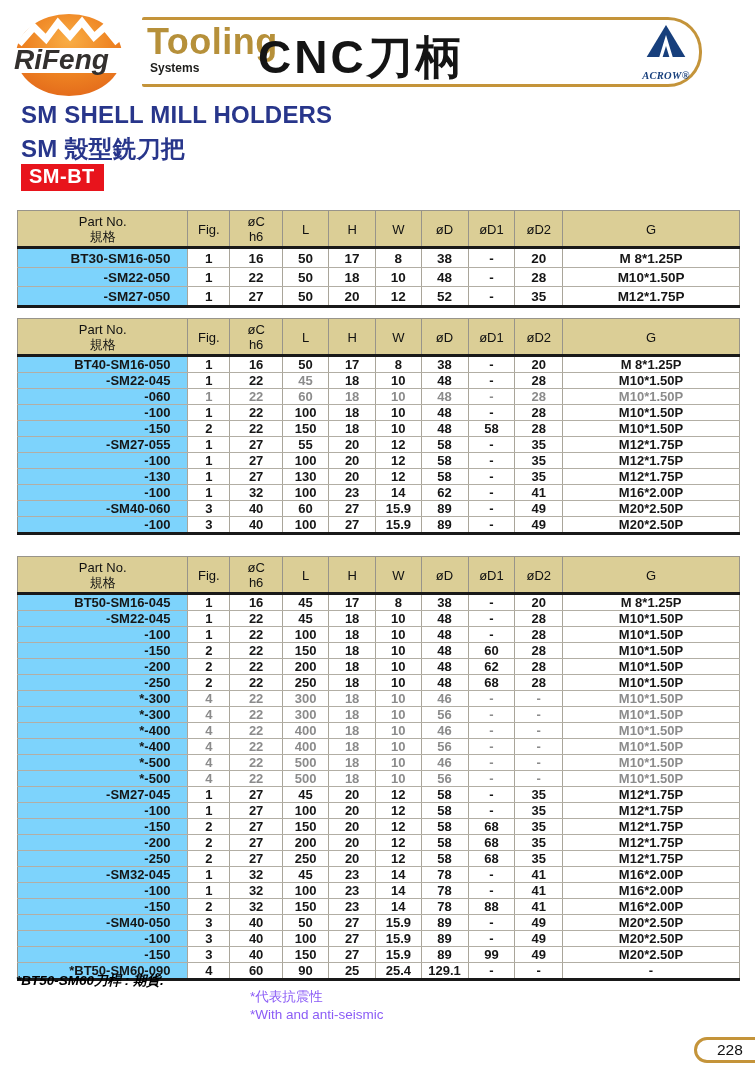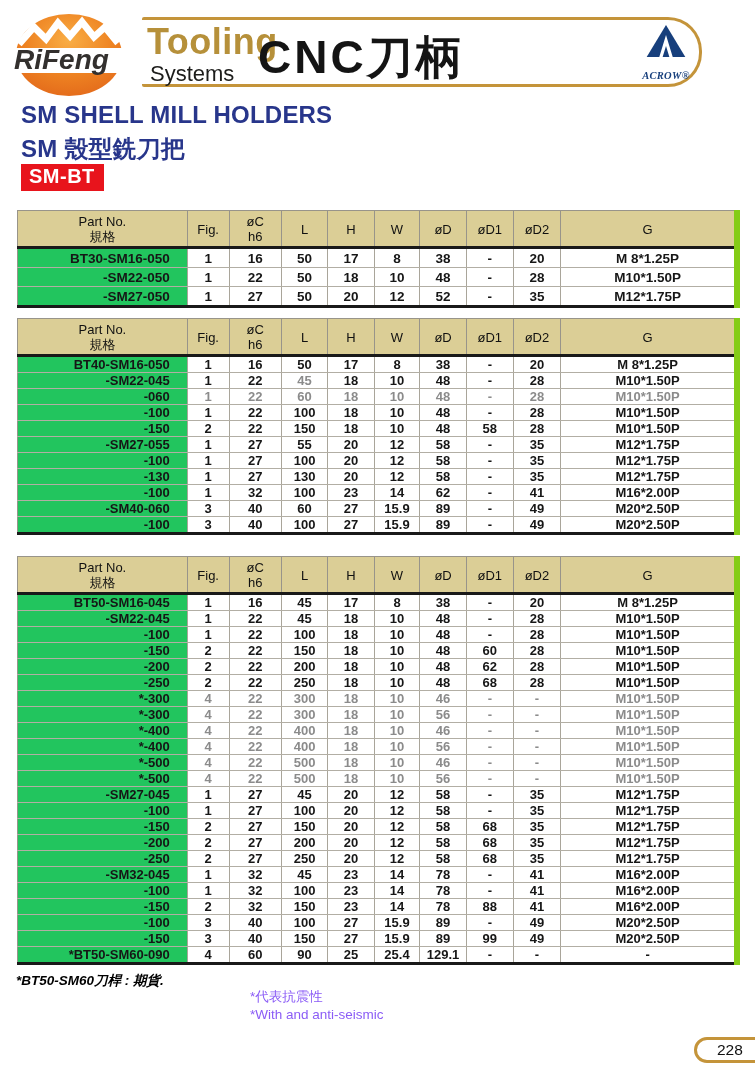--- a/index.html
+++ b/index.html
@@ -14,21 +14,21 @@
     border:3px solid #c4943a; border-left:none;
     border-radius:2px 34px 34px 2px; box-sizing:border-box; background:#fff;
   }
   .rifeng-logo { position:absolute; left:13px; top:11px; }
   .tooling-word {
     position:absolute; left:147px; top:21px; color:#b6903a;
     font-size:36px; font-weight:800; letter-spacing:0.5px;
   }
   .systems-word {
     position:absolute; left:150px; top:61px; color:#1d1d1b;
-    font-size:22px; font-weight:400;
+    font-size:12px; font-weight:700;
   }
   .cnc-title {
     position:absolute; left:258px; top:27px; font-size:46px; font-weight:700;
     color:#141414; letter-spacing:3px;
   }
   .acrow { position:absolute; left:634px; top:24px; width:64px; text-align:center; }
   .acrow-label {
     display:block; margin-top:8px; font-family:"Liberation Serif", serif;
     font-style:italic; font-weight:700; font-size:10.5px; color:#173f7c;
     letter-spacing:0.3px;
@@ -43,21 +43,21 @@
   .title-zh { top:133px; }
   .sm-bt-badge {
     position:absolute; left:21px; top:164px; background:#e8141c; color:#ffffff;
     font-size:20px; font-weight:700; padding:1px 9px 3px 8px; letter-spacing:0.5px;
   }
 
   
   #tables-host { position:absolute; left:17px; top:210px; width:723px; }
   .spec-table {
     width:100%; border-collapse:collapse; table-layout:fixed;
-    border-left:1px solid #98948a; border-right:6px solid #84cc16;
+    border-left:1px solid #98948a; border-right:1px solid #84cc16;
   }
   .spec-table col:nth-child(1){ width:23.6%; }
   .spec-table col:nth-child(2){ width:5.8%; }
   .spec-table col:nth-child(3){ width:7.3%; }
   .spec-table col:nth-child(4){ width:6.4%; }
   .spec-table col:nth-child(5){ width:6.5%; }
   .spec-table col:nth-child(6){ width:6.3%; }
   .spec-table col:nth-child(7){ width:6.5%; }
   .spec-table col:nth-child(8){ width:6.5%; }
   .spec-table col:nth-child(9){ width:6.6%; }
@@ -68,21 +68,21 @@
     border-top:1px solid #98948a; border-right:1px solid #98948a;
     border-bottom:3px solid #191919;
   }
   .spec-table td {
     font-weight:700; font-size:13px; text-align:center; padding:0;
     border-right:1px solid #a9a59a; border-bottom:1px solid #b2aea4;
     color:#161616; white-space:nowrap; overflow:hidden;
   }
   .t-lg td { height:18px; font-size:13.5px; }
   .t-sm td { height:15px; }
-  .spec-table td.part { background:#22c55e; text-align:right; padding-right:17px; }
+  .spec-table td.part { background:#7dd3fc; text-align:right; padding-right:17px; }
   .spec-table td.muted { color:#8b8b8b; font-weight:600; }
   .spec-table tbody tr:last-child td { border-bottom:3px solid #191919; }
   #table-bt30 { margin-bottom:10px; }
   #table-bt40 { margin-bottom:21px; }
 
   
   .footnotes { position:absolute; top:972px; left:0; width:755px; font-size:13.5px; }
   .fn-left { position:absolute; left:16px; top:0; font-style:italic; font-weight:700; color:#000000; line-height:18px; }
   .fn-right { position:absolute; left:250px; top:0; font-weight:400; color:#8b5cf6; line-height:18px;margin-top:16px; }
   .fn-line { display:block; }
@@ -690,20 +690,32 @@
             <td>32</td>
             <td>150</td>
             <td>23</td>
             <td>14</td>
             <td>78</td>
             <td>88</td>
             <td>41</td>
             <td>M16*2.00P</td>
           </tr>
           <tr>
+            <td class="part">-SM40-050</td>
+            <td>3</td>
+            <td>40</td>
+            <td>50</td>
+            <td>27</td>
+            <td>15.9</td>
+            <td>89</td>
+            <td>-</td>
+            <td>49</td>
+            <td>M20*2.50P</td>
+          </tr>
+          <tr>
             <td class="part">-100</td>
             <td>3</td>
             <td>40</td>
             <td>100</td>
             <td>27</td>
             <td>15.9</td>
             <td>89</td>
             <td>-</td>
             <td>49</td>
             <td>M20*2.50P</td>

